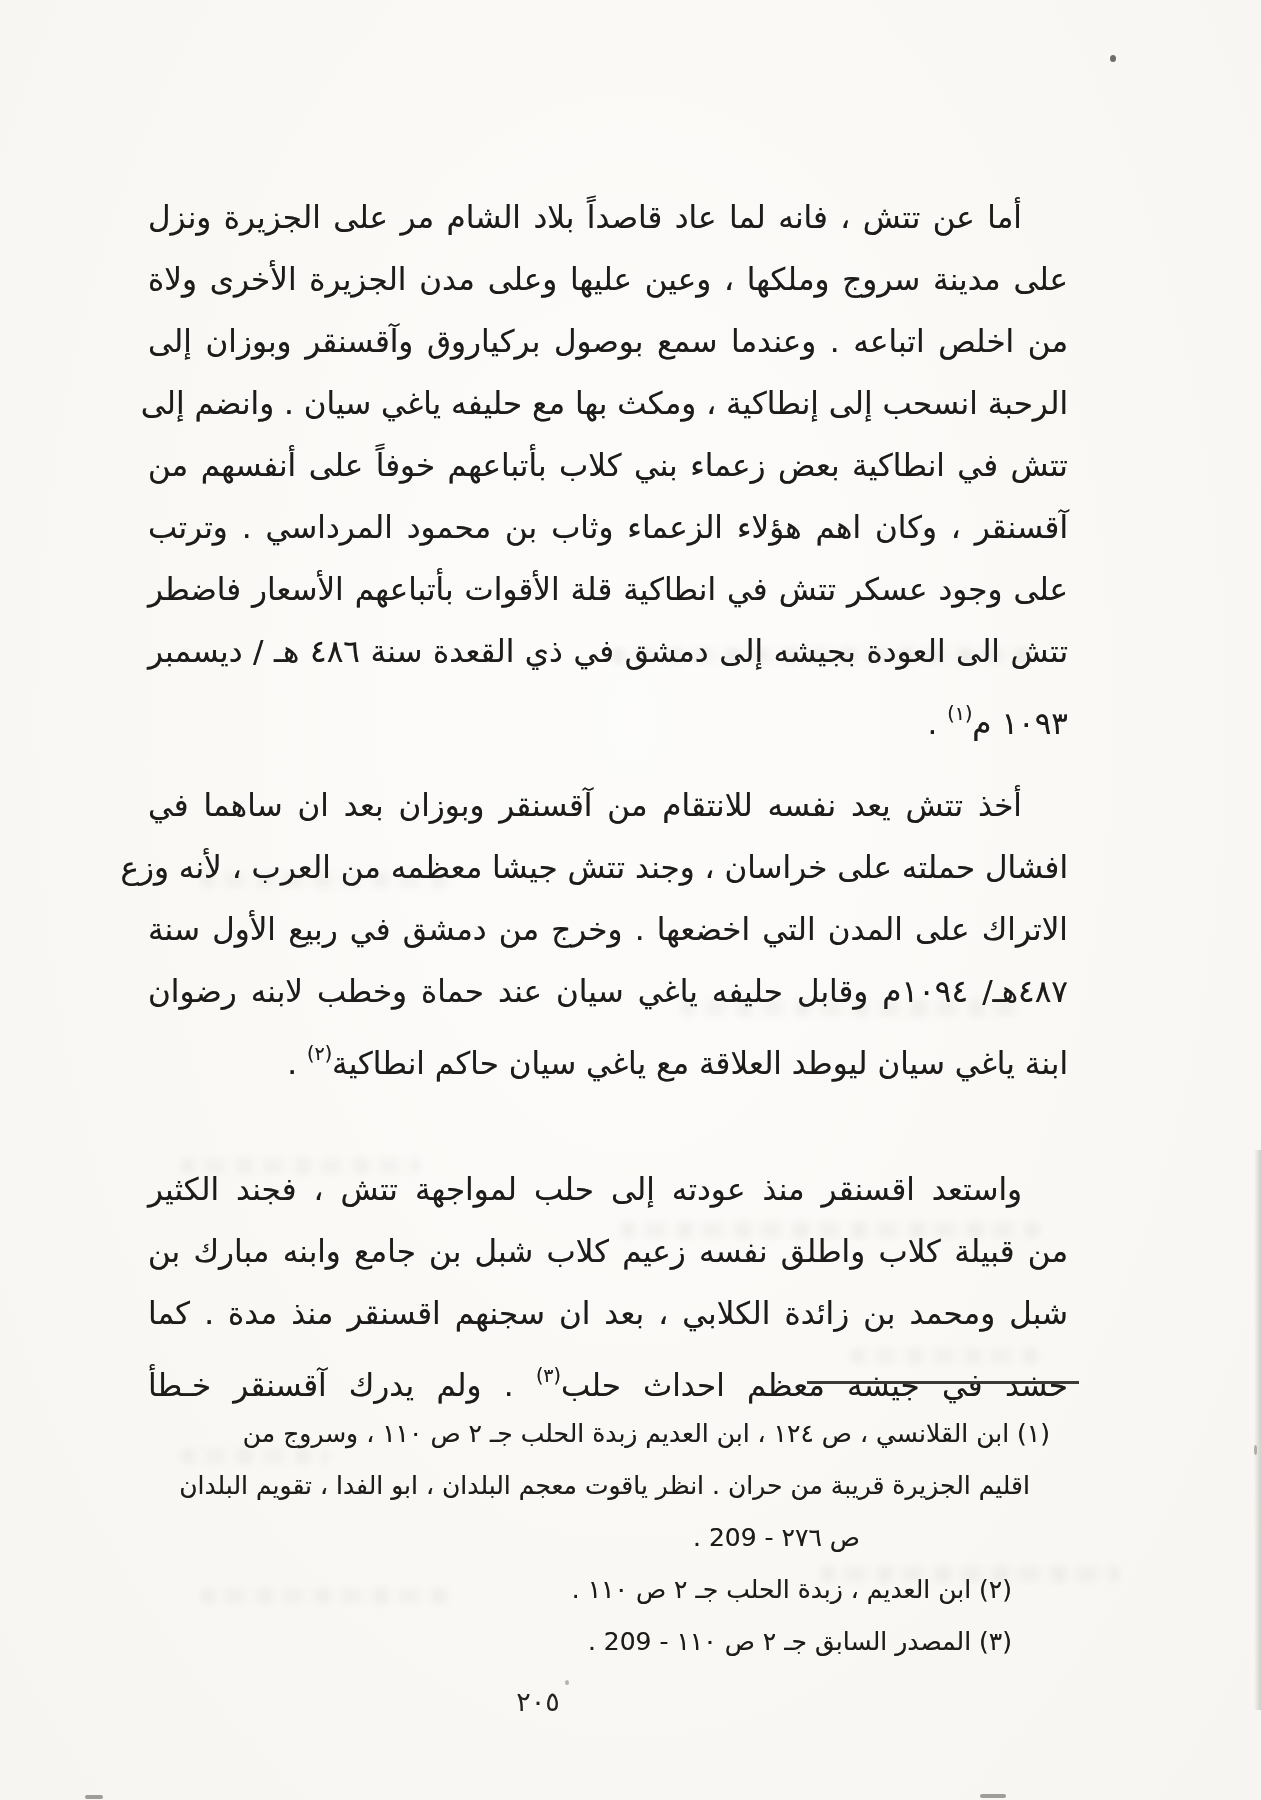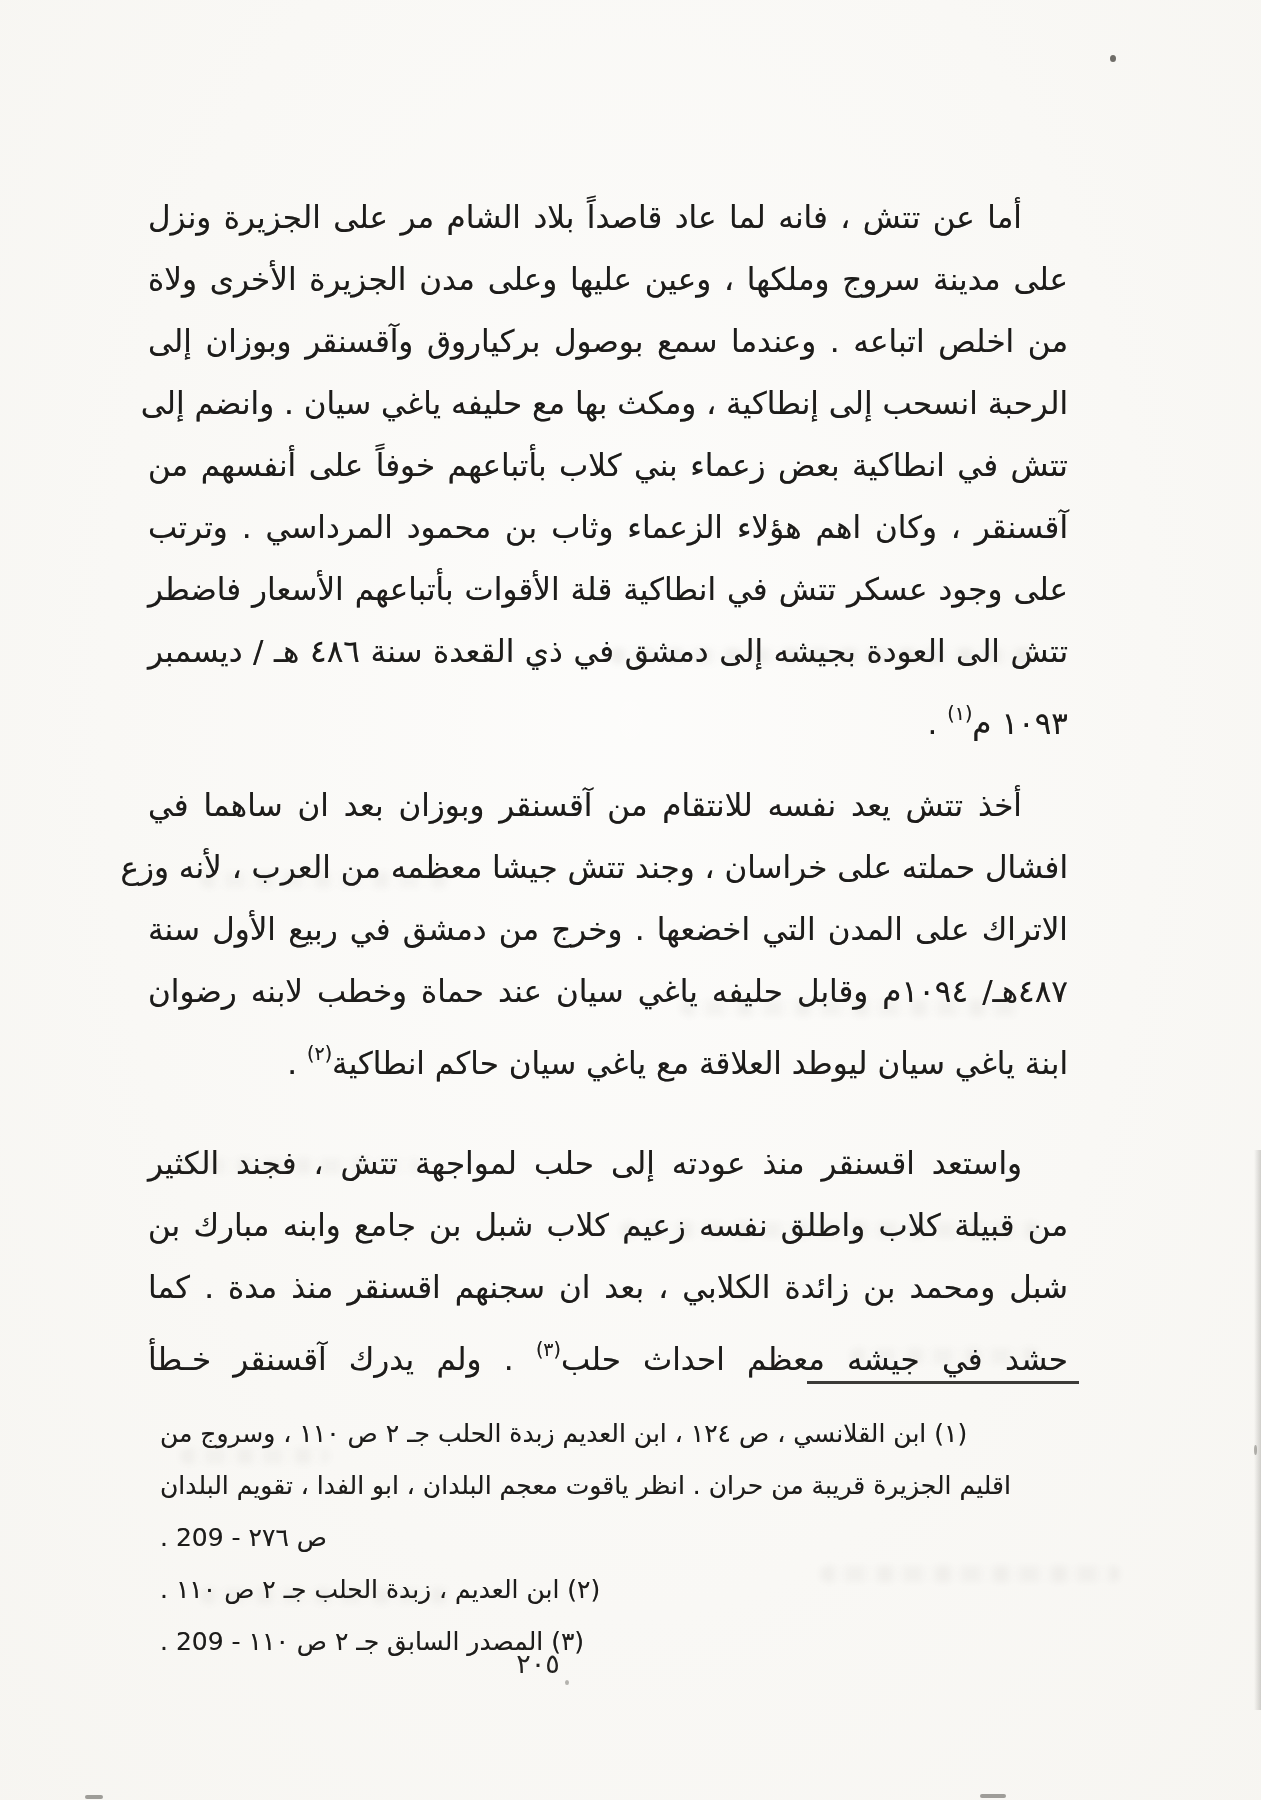--- a/index.html
+++ b/index.html
@@ -21,21 +21,21 @@
     right: 193px;
     width: 920px;
     direction: rtl;
     font-size: 31px;
     line-height: 62px;
     letter-spacing: 0;
     text-shadow: 0 0 0.6px rgba(30,30,30,0.55);
   }
   .p1 { top: 186px; }
   .p2 { top: 774px; }
-  .p3 { top: 1132px; }
+  .p3 { top: 1158px; }
   .bline {
     height: 62px;
     white-space: nowrap;
     text-align: justify;
     text-align-last: justify;
     overflow: visible;
   }
   .bline.first { padding-right: 46px; }
   .bline.endline { text-align: right; text-align-last: right; }
   .bline.endjust { text-align: justify; text-align-last: justify; }
@@ -57,29 +57,29 @@
   .fncol {
     position: absolute;
     right: 211px;
     width: 890px;
     top: 1408px;
     direction: rtl;
     font-size: 25px;
     line-height: 52px;
     text-shadow: 0 0 0.5px rgba(30,30,30,0.5);
   }
-  .fnline { height: 52px; white-space: nowrap; text-align: left; }
+  .fnline { height: 52px; white-space: nowrap; text-align: right; }
   .fnline.cont { margin-right: 20px; }
   .fnline.short { margin-right: 190px; }
   .fnline.fn23 { margin-right: 38px; }
   
   .pagenum {
     position: absolute;
     left: 0;
-    top: 1648px;
+    top: 1686px;
     width: 1076px;
     text-align: center;
     font-size: 27px;
     direction: rtl;
     letter-spacing: 4px;
     color: #242321;
   }
   
   .smudge {
     position: absolute;

